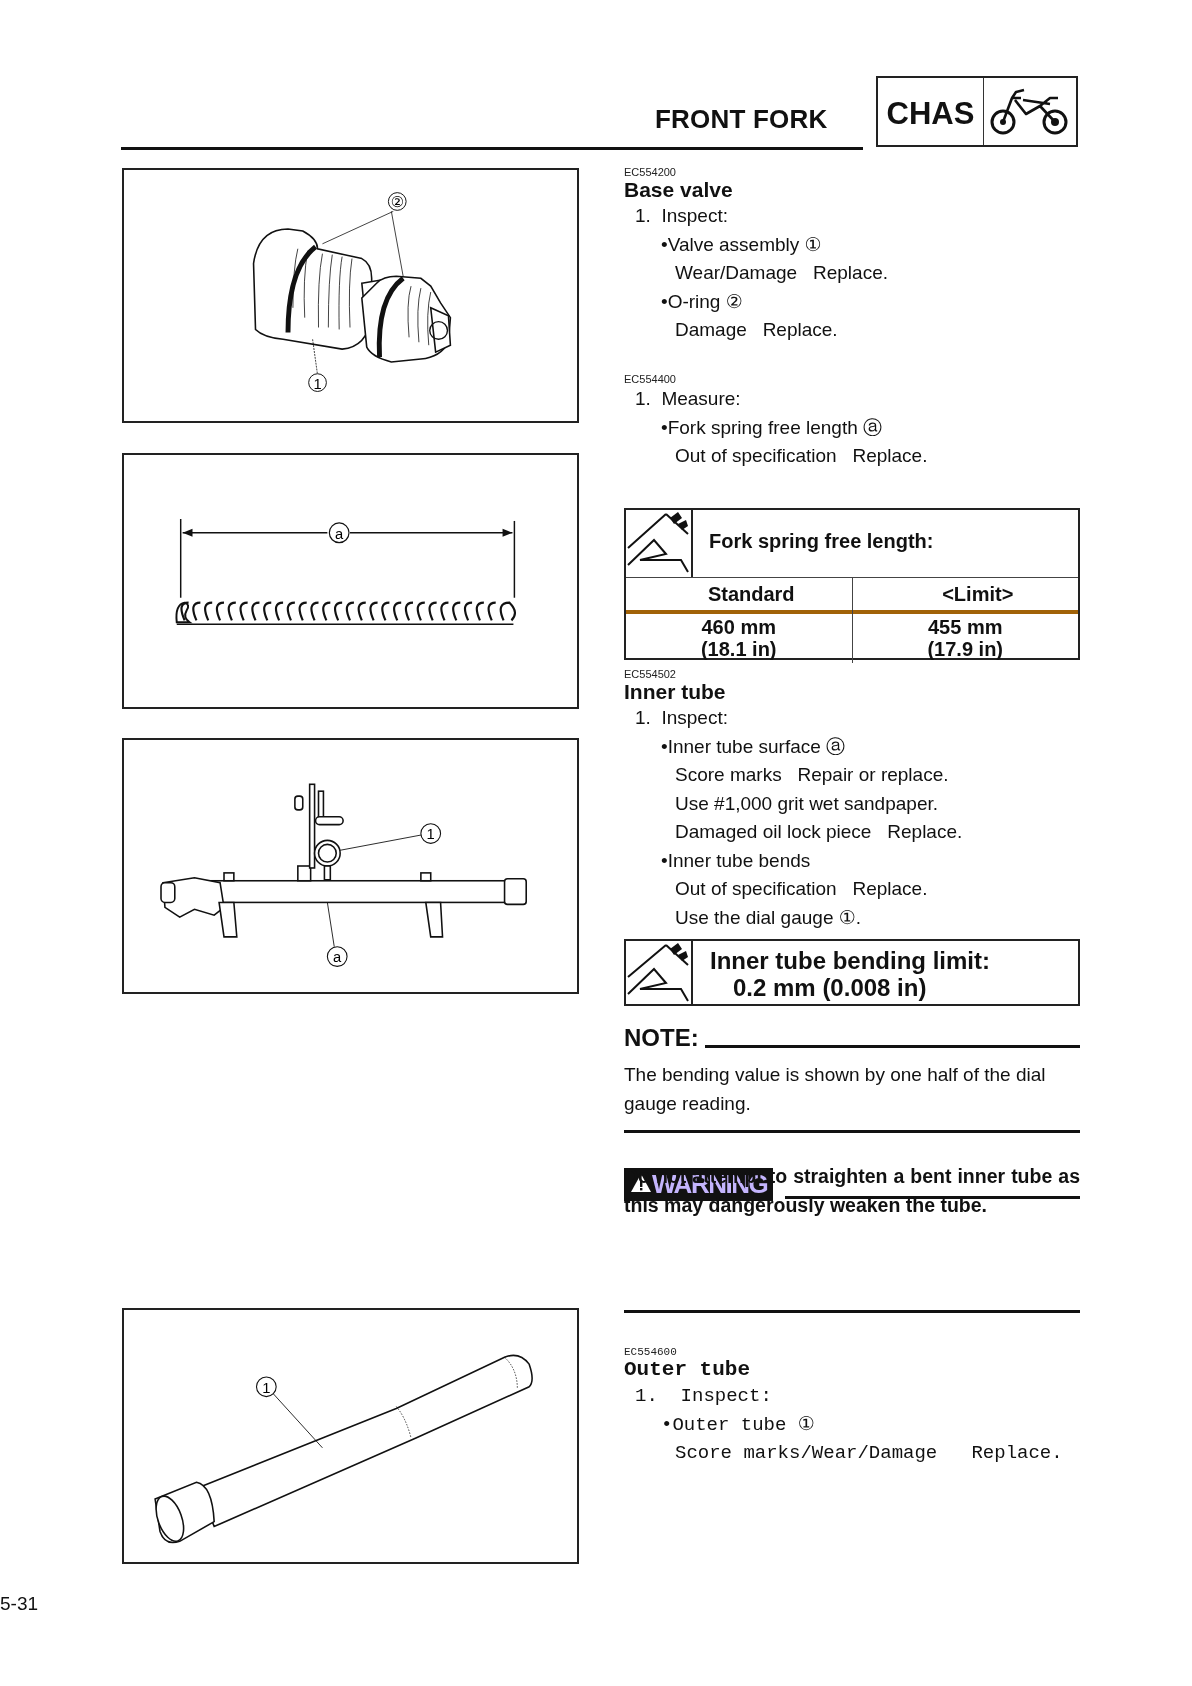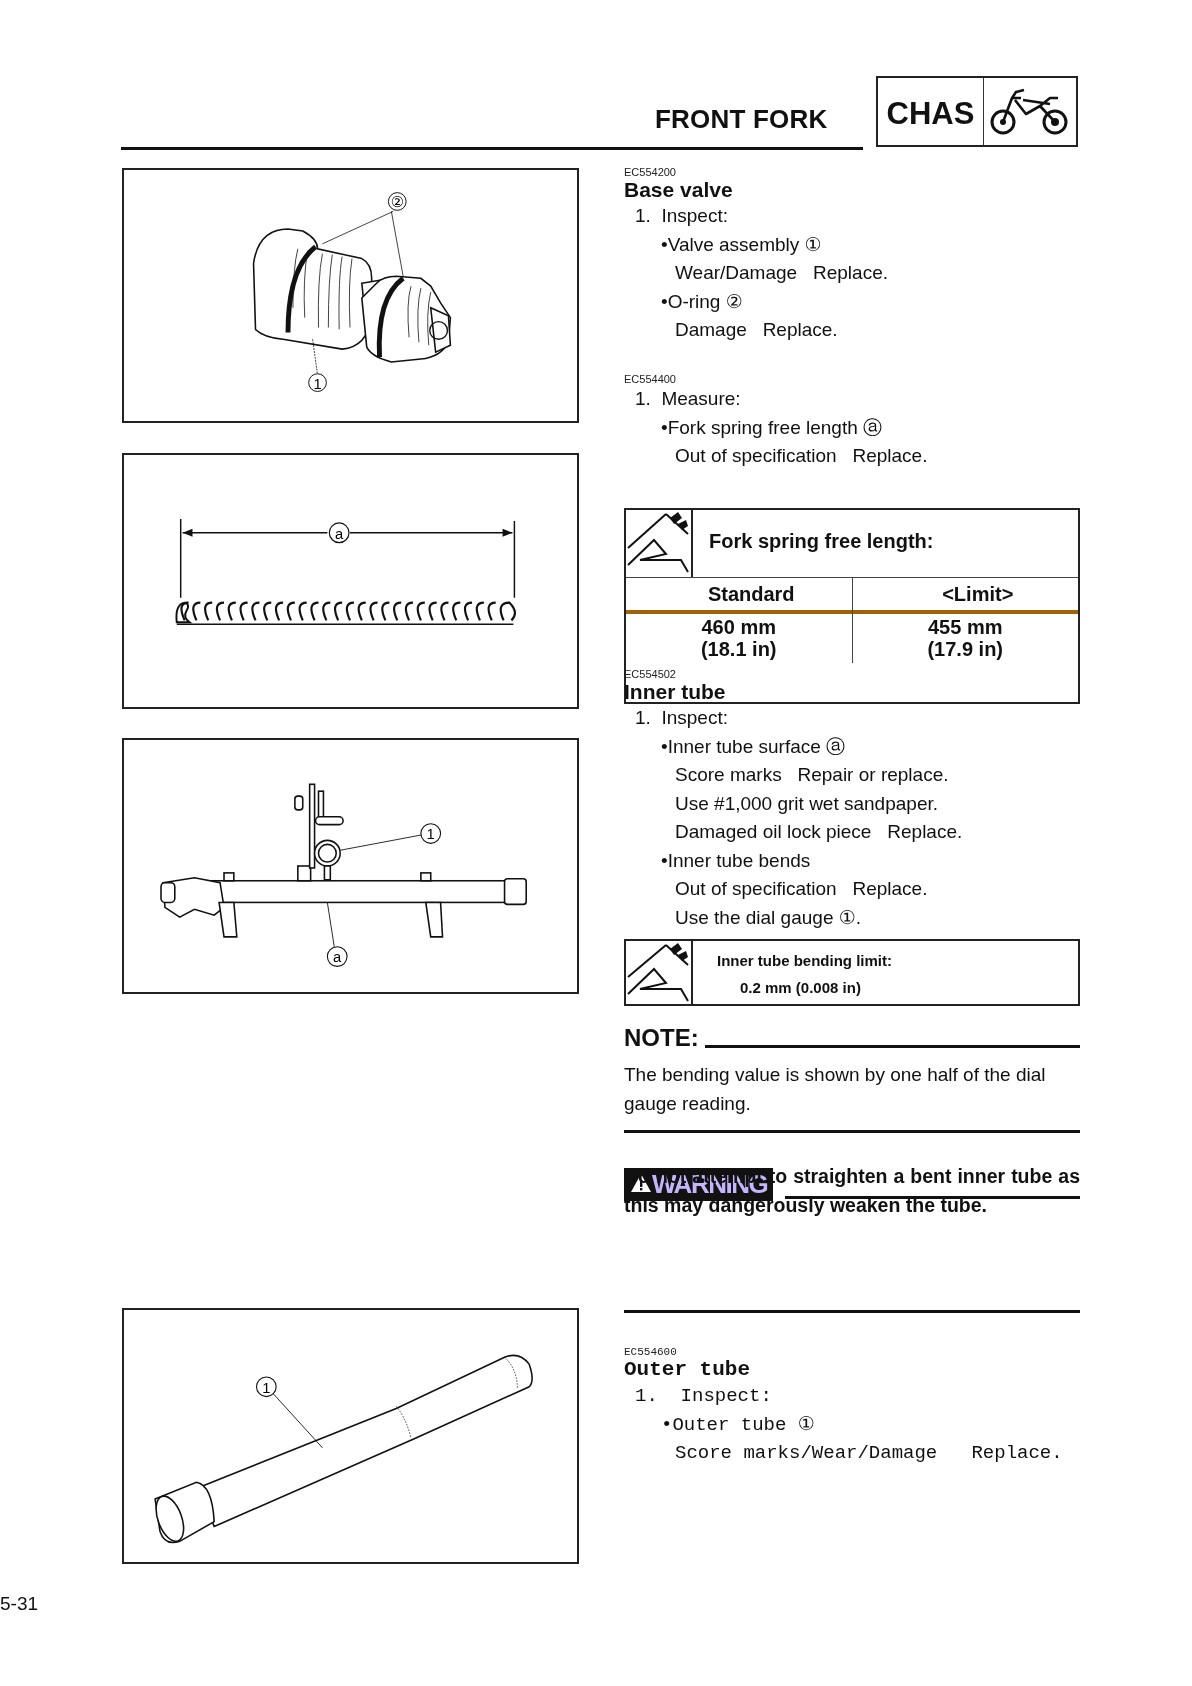--- a/index.html
+++ b/index.html
@@ -155,21 +155,21 @@
   <div class="line sub">Damage   Replace.</div>
 </div>
 
 <div class="abs col" style="top:373px;">
   <div class="code">EC554400</div>
   <div class="line step">1.  Measure:</div>
   <div class="line bullet">•Fork spring free length ⓐ</div>
   <div class="line sub">Out of specification   Replace.</div>
 </div>
 
-<div class="abs col spec-box" style="top:508px; height:196px;">
+<div class="abs col spec-box" style="top:508px; height:152px;">
   <div class="spec-head">
     <div class="caliper">
       <svg width="65" height="65" viewBox="0 0 65 65">
         <path d="M2 38 L40 4 M2 55 L28 30 L40 44 L14 50 L55 50 L62 62" fill="none" stroke="#111" stroke-width="2"></path>
         <path d="M44 8 L52 2 L56 8 L48 14 Z M52 14 L60 10 L62 16 L56 20 Z" fill="#111"></path>
         <path d="M40 4 L62 24" fill="none" stroke="#111" stroke-width="2"></path>
       </svg>
     </div>
     <div class="spec-title">Fork spring free length:</div>
   </div>
@@ -205,21 +205,21 @@
 </div>
 
 <div class="abs col spec-box" style="top:939px; height:67px; display:flex;">
   <div class="caliper">
     <svg width="65" height="63" viewBox="0 0 65 63">
       <path d="M2 36 L40 4 M2 53 L28 28 L40 42 L14 48 L55 48 L62 60" fill="none" stroke="#111" stroke-width="2"></path>
       <path d="M44 8 L52 2 L56 8 L48 14 Z M52 14 L60 10 L62 16 L56 20 Z" fill="#111"></path>
       <path d="M40 4 L62 24" fill="none" stroke="#111" stroke-width="2"></path>
     </svg>
   </div>
-  <div style="padding:6px 0 0 24px; font-weight:bold; font-size:15px; line-height:27px;">
+  <div style="padding:6px 0 0 17px; font-weight:bold; font-size:24px; line-height:27px;">
     <div>Inner tube bending limit:</div>
     <div style="padding-left:23px;">0.2 mm (0.008 in)</div>
   </div>
 </div>
 
 <div class="abs col" style="top:1024px; display:flex; align-items:flex-end;">
   <div class="note-label">NOTE:</div>
   <div class="rule" style="flex:1; margin-left:6px; margin-bottom:4px;"></div>
 </div>
 <div class="abs col para" style="top:1060px;">The bending value is shown by one half of the dial gauge reading.</div>

